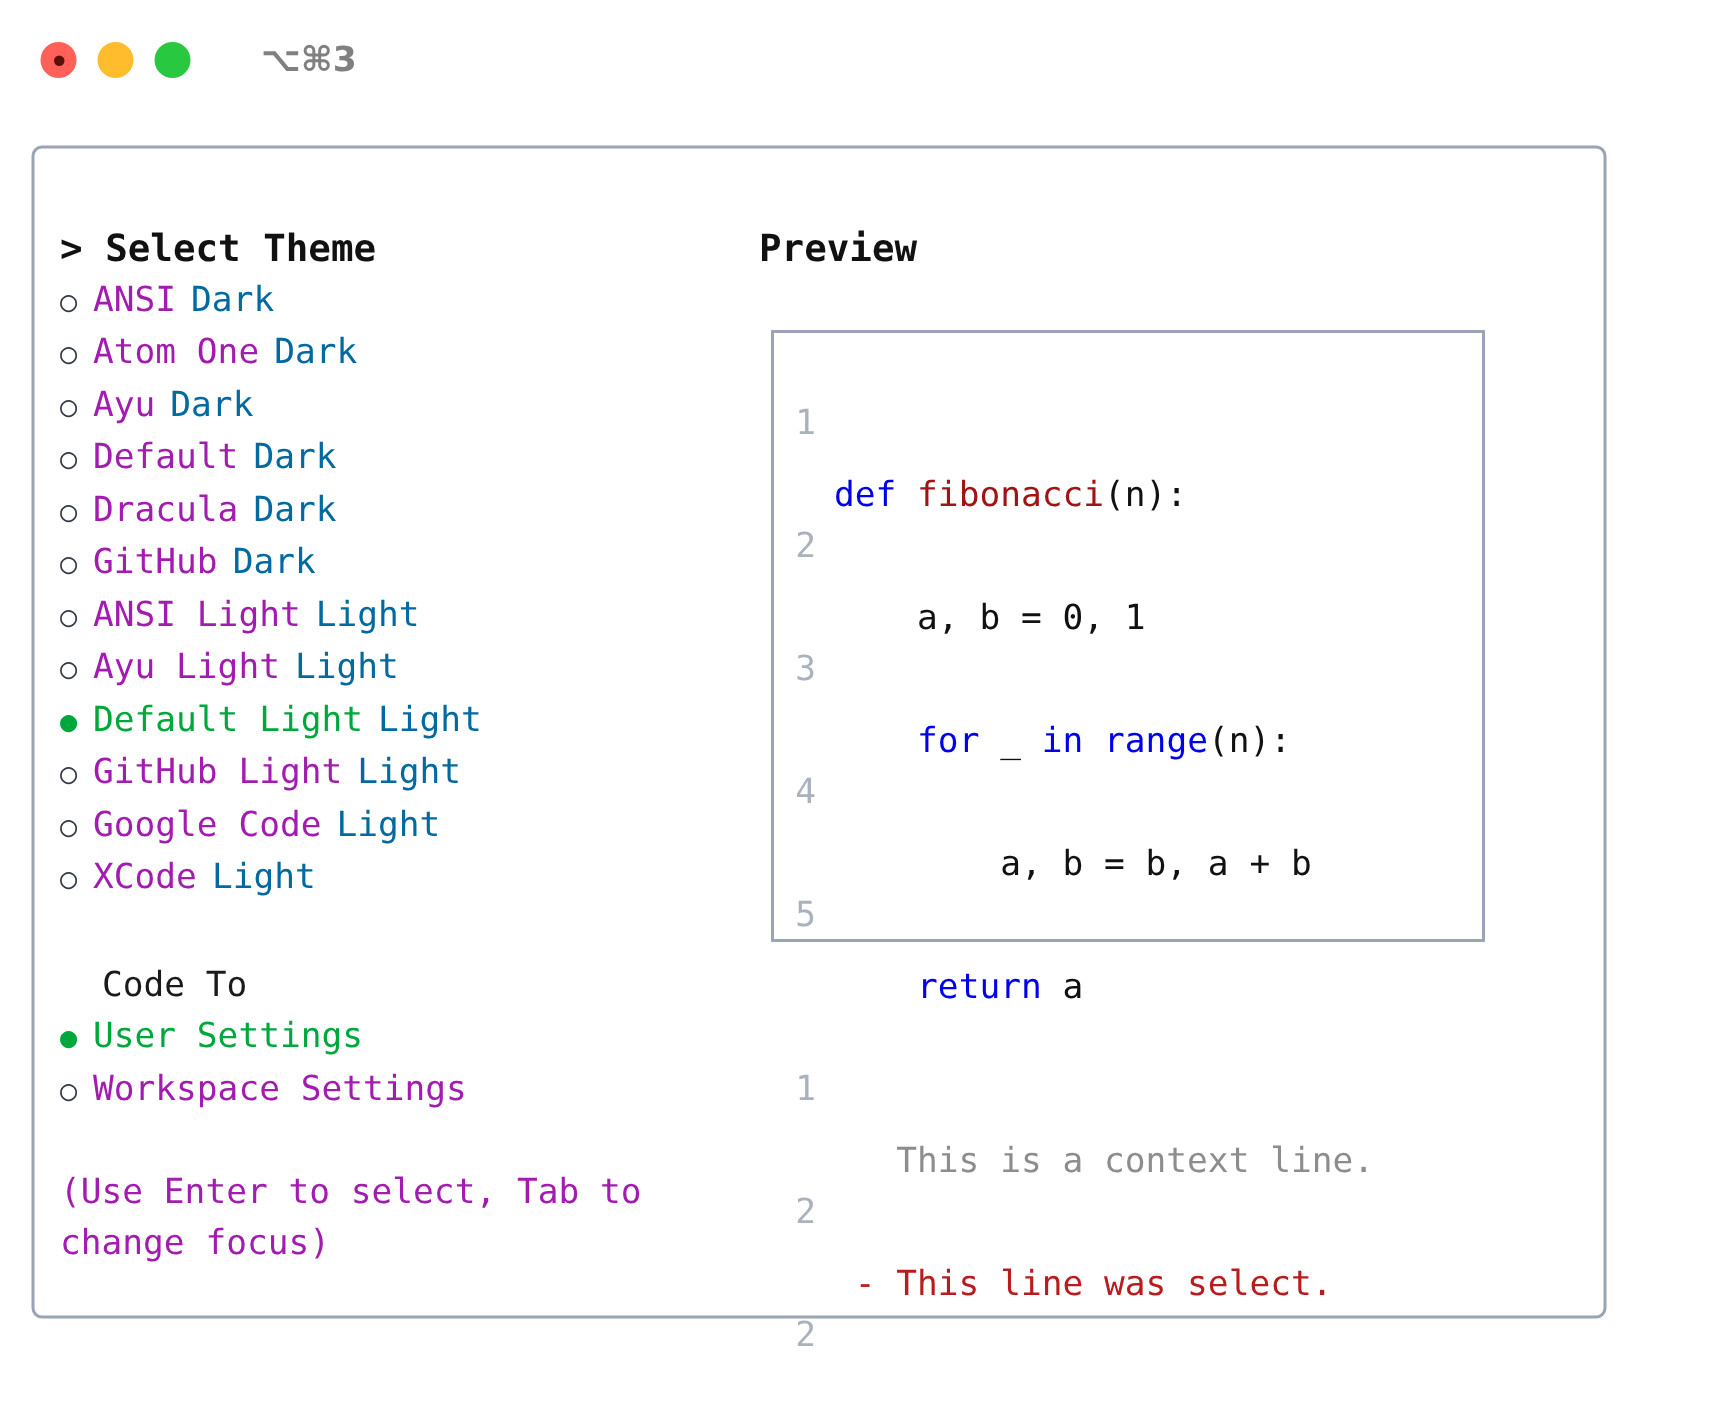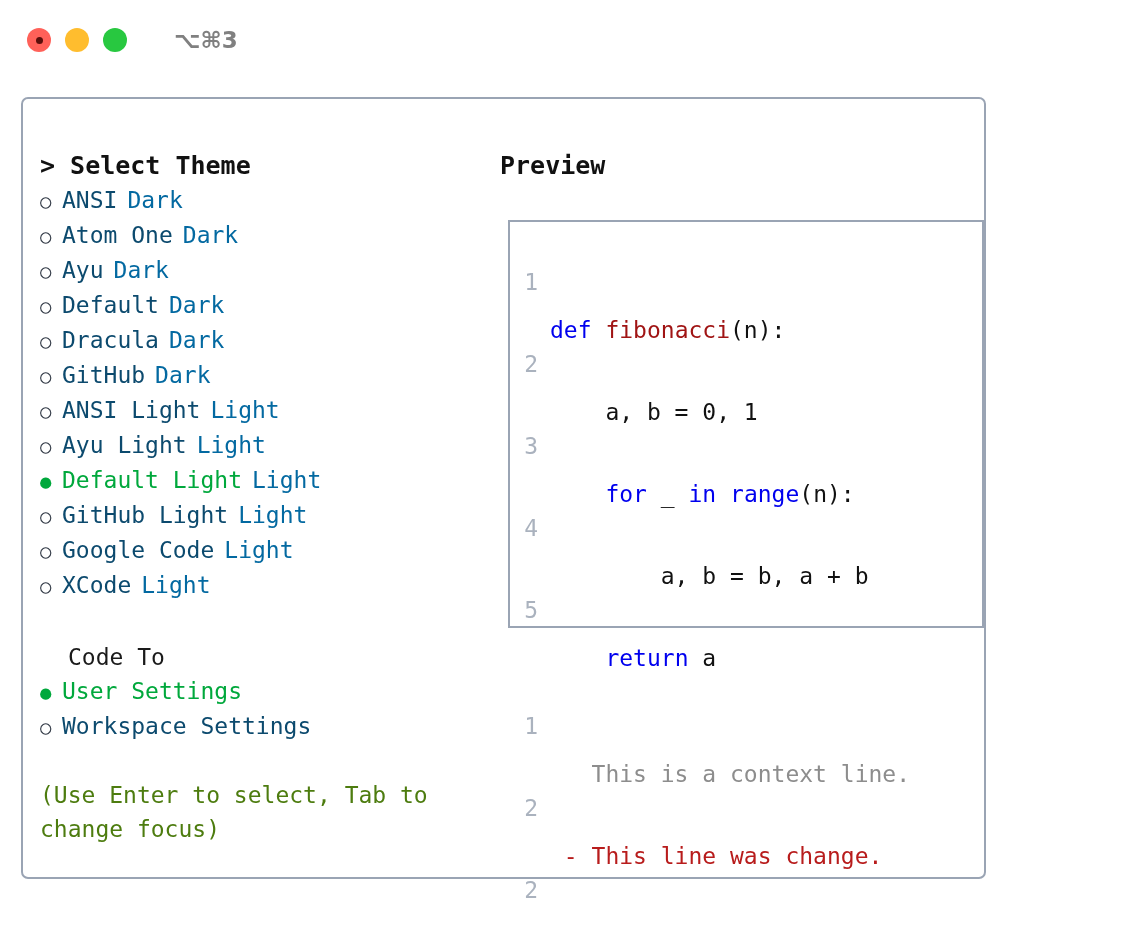--- a/index.html
+++ b/index.html
@@ -68,21 +68,21 @@
     color: #808080;
     letter-spacing: 0px;
     font-family: "DejaVu Sans", "Liberation Sans", sans-serif;
   }
 
   
   .panel {
     position: absolute;
     left: 21px;
     top: 97px;
-    width: 965px;
+    width: 1050px;
     height: 782px;
     border: 2px solid #9aa4b4;
     border-radius: 7px;
     box-sizing: border-box;
     background: #ffffff;
   }
 
   .panel-body {
     position: absolute;
     left: 0; top: 0;
@@ -119,42 +119,42 @@
     white-space: pre;
   }
   .bullet {
     display: inline-block;
     width: 22px;
     flex: 0 0 22px;
     color: #333b47;
     font-size: 19px;
   }
   .bullet.sel { color: #00a83c; }
-  .row-label { color: #0c4a6e; }
+  .row-label { color: #a21caf; }
   .row.selected .row-label { color: #00a83c; }
   .row-tag {
     color: #0369a1;
     margin-left: 10px;
   }
 
   .subhead {
     font-size: 23px;
     line-height: 34px;
     color: #1a1a1a;
     padding-left: 28px;
     white-space: pre;
   }
 
   .spacer-lg { height: 37px; }
   .spacer-md { height: 34px; }
 
   .hint {
     font-size: 23px;
     line-height: 34px;
-    color: #4d7c0f;
+    color: #a21caf;
     width: 400px;
     white-space: pre-wrap;
   }
 
   
   .preview-title {
     font-size: 25px;
     font-weight: bold;
     color: #111111;
     line-height: 34px;
@@ -255,21 +255,21 @@
           <div id="code-lines">
               <div class="code-line"><span class="ln">1</span><span class="code-body"><span class="kw">def </span><span class="fn">fibonacci</span><span class="plain">(n):</span></span></div>
               <div class="code-line"><span class="ln">2</span><span class="code-body"><span class="plain">    a, b = 0, 1</span></span></div>
               <div class="code-line"><span class="ln">3</span><span class="code-body"><span class="plain">    </span><span class="kw">for</span><span class="plain"> _ </span><span class="kw">in</span><span class="plain"> </span><span class="kw">range</span><span class="plain">(n):</span></span></div>
               <div class="code-line"><span class="ln">4</span><span class="code-body"><span class="plain">        a, b = b, a + b</span></span></div>
               <div class="code-line"><span class="ln">5</span><span class="code-body"><span class="plain">    </span><span class="kw">return</span><span class="plain"> a</span></span></div>
             </div>
           <div class="code-gap"></div>
           <div id="diff-lines">
               <div class="code-line"><span class="ln">1</span><span class="code-body"><span class="ctx">   This is a context line.</span></span></div>
-              <div class="code-line"><span class="ln">2</span><span class="code-body"><span class="del"> - This line was change.</span></span></div>
+              <div class="code-line"><span class="ln">2</span><span class="code-body"><span class="del"> - This line was select.</span></span></div>
               <div class="code-line"><span class="ln">2</span></div>
             </div>
         </div>
       </div>
 
     </div>
   </div>
 </div>
 
 </body></html>

